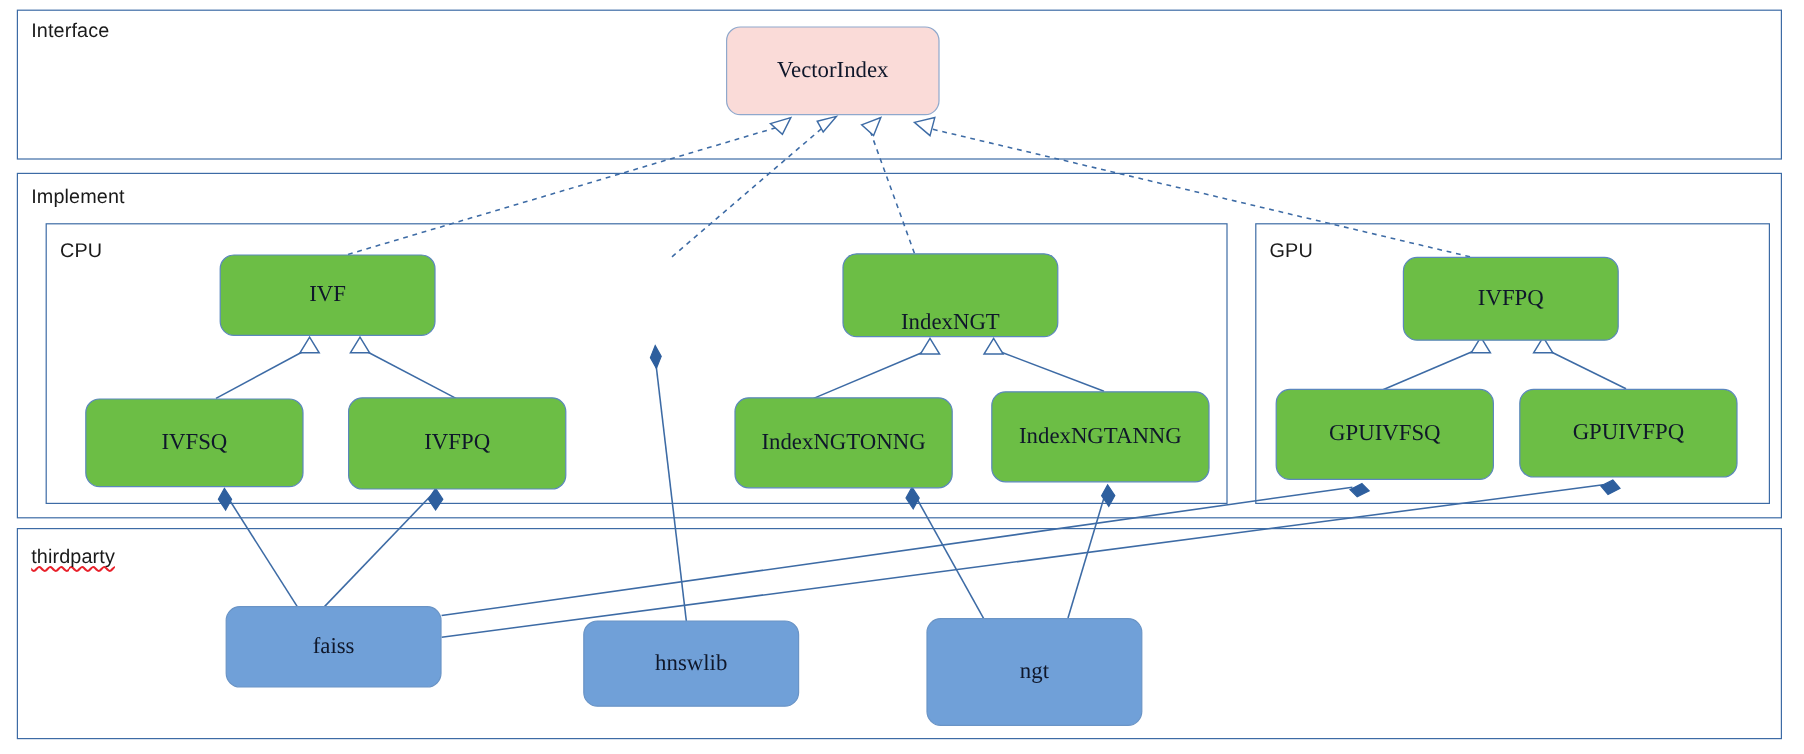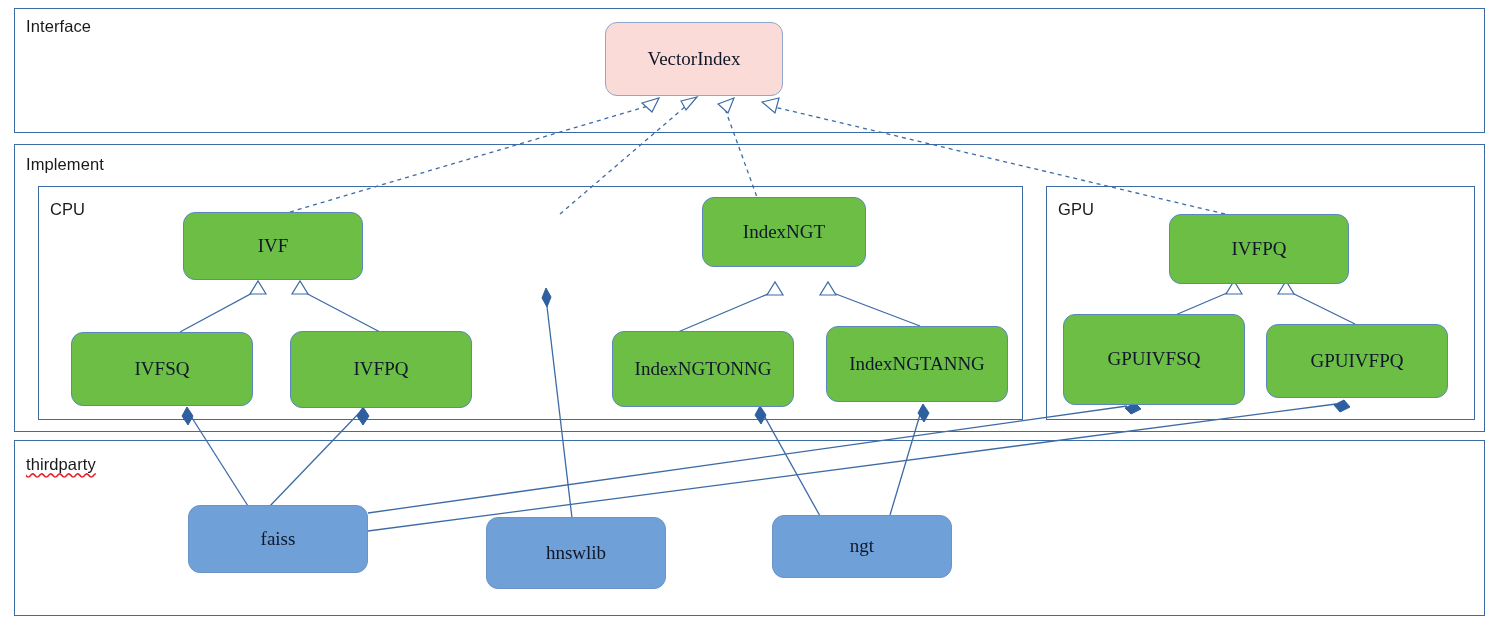--- a/index.html
+++ b/index.html
@@ -158,21 +158,21 @@
 
   <div class="node iface" style="left:605px; top:22px; width:178px; height:74px;">
     <span>VectorIndex</span>
   </div>
 
   <div class="node impl" style="left:183px; top:212px; width:180px; height:68px;">
     <span>IVF</span>
   </div>
 
 
-  <div class="node impl" style="left:702px; top:197px; width:164px; height:70px;">
+  <div class="node impl" style="left:702px; top:211px; width:180px; height:70px;align-items:flex-end;">
     <span>IndexNGT</span>
   </div>
 
   <div class="node impl" style="left:71px; top:332px; width:182px; height:74px;">
     <span>IVFSQ</span>
   </div>
 
   <div class="node impl" style="left:290px; top:331px; width:182px; height:77px;">
     <span>IVFPQ</span>
   </div>
@@ -182,33 +182,33 @@
   </div>
 
   <div class="node impl" style="left:826px; top:326px; width:182px; height:76px;">
     <span>IndexNGTANNG</span>
   </div>
 
   <div class="node impl" style="left:1169px; top:214px; width:180px; height:70px;">
     <span>IVFPQ</span>
   </div>
 
-  <div class="node impl" style="left:1063px; top:314px; width:182px; height:91px;">
+  <div class="node impl" style="left:1063px; top:324px; width:182px; height:76px;">
     <span>GPUIVFSQ</span>
   </div>
 
   <div class="node impl" style="left:1266px; top:324px; width:182px; height:74px;">
     <span>GPUIVFPQ</span>
   </div>
 
   <div class="node third" style="left:188px; top:505px; width:180px; height:68px;text-align:center;">
     <span>faiss</span>
   </div>
 
   <div class="node third" style="left:486px; top:517px; width:180px; height:72px;">
     <span>hnswlib</span>
   </div>
 
-  <div class="node third" style="left:772px; top:515px; width:180px; height:63px;">
+  <div class="node third" style="left:772px; top:515px; width:180px; height:90px;">
     <span>ngt</span>
   </div>
 
 </div>
 
 </body></html>

